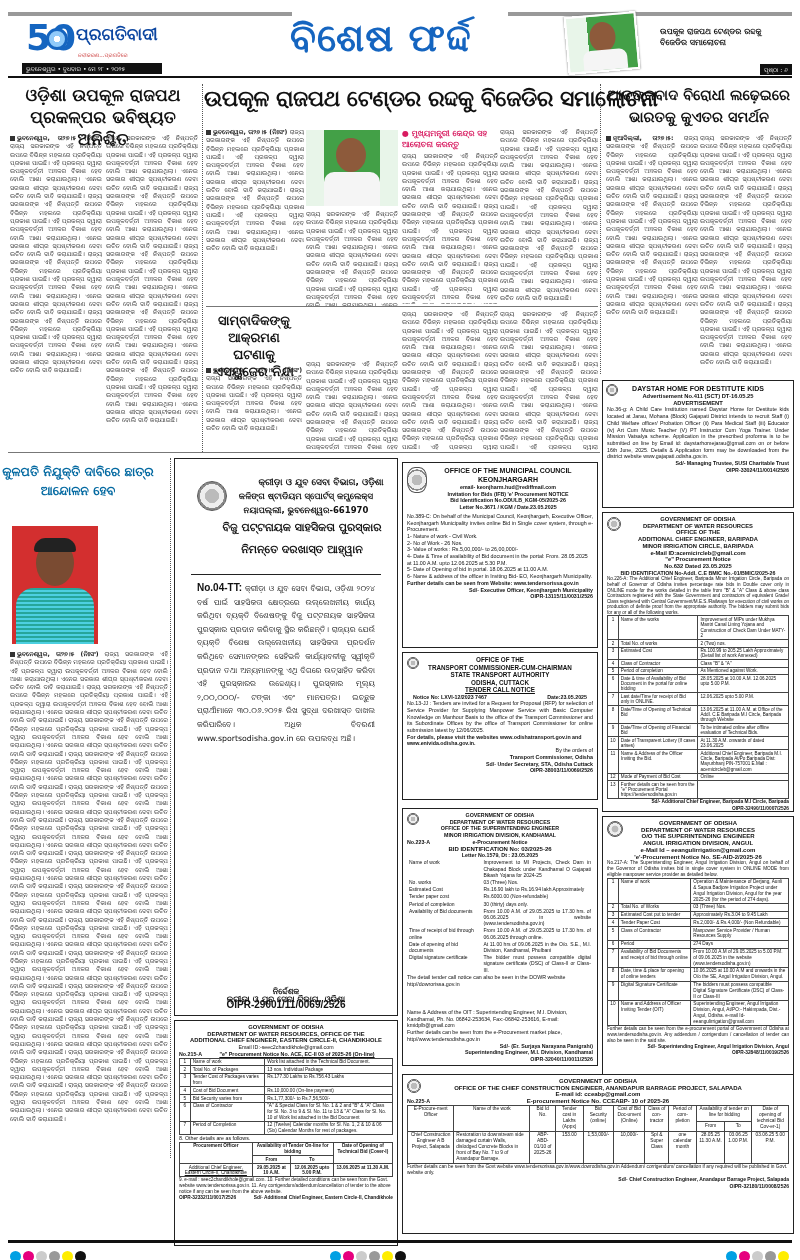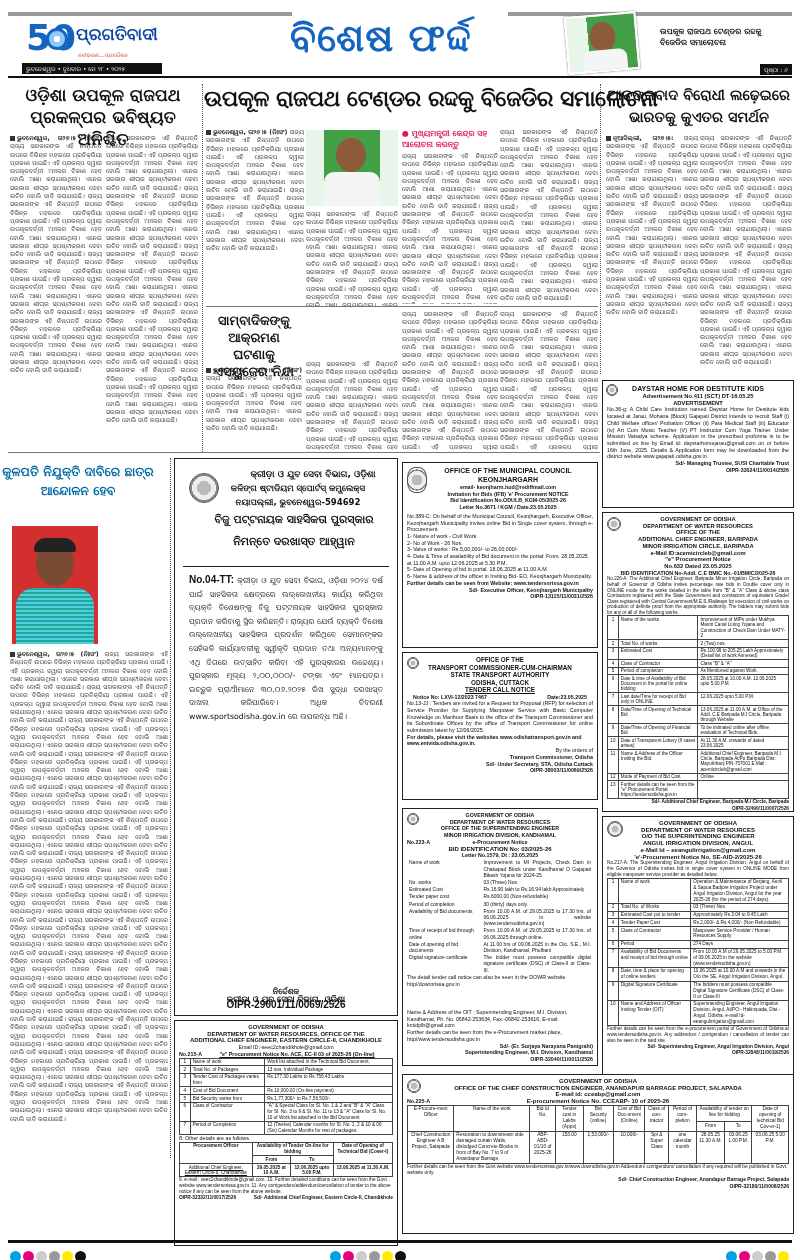--- a/index.html
+++ b/index.html
@@ -157,26 +157,26 @@
   <span>ରାଜ୍ୟ ସରକାରଙ୍କ ଏହି ନିଷ୍ପତ୍ତି ଉପରେ ବିଭିନ୍ନ ମହଲରେ ପ୍ରତିକ୍ରିୟା ପ୍ରକାଶ ପାଇଛି। ଏହି ପ୍ରକଳ୍ପ ଦ୍ୱାରା ଉପକୂଳବର୍ତ୍ତୀ ଅଞ୍ଚଳର ବିକାଶ ହେବ ବୋଲି ଆଶା କରାଯାଉଥିଲା। ଏନେଇ ସରକାର ଶୀଘ୍ର ସ୍ପଷ୍ଟୀକରଣ ଦେବା ଉଚିତ ବୋଲି ଦାବି କରାଯାଇଛି।</span>
   <span>ରାଜ୍ୟ ସରକାରଙ୍କ ଏହି ନିଷ୍ପତ୍ତି ଉପରେ ବିଭିନ୍ନ ମହଲରେ ପ୍ରତିକ୍ରିୟା ପ୍ରକାଶ ପାଇଛି। ଏହି ପ୍ରକଳ୍ପ ଦ୍ୱାରା ଉପକୂଳବର୍ତ୍ତୀ ଅଞ୍ଚଳର ବିକାଶ ହେବ ବୋଲି ଆଶା କରାଯାଉଥିଲା। ଏନେଇ ସରକାର ଶୀଘ୍ର ସ୍ପଷ୍ଟୀକରଣ ଦେବା ଉଚିତ ବୋଲି ଦାବି କରାଯାଇଛି।</span>
   <span>ରାଜ୍ୟ ସରକାରଙ୍କ ଏହି ନିଷ୍ପତ୍ତି ଉପରେ ବିଭିନ୍ନ ମହଲରେ ପ୍ରତିକ୍ରିୟା ପ୍ରକାଶ ପାଇଛି। ଏହି ପ୍ରକଳ୍ପ ଦ୍ୱାରା ଉପକୂଳବର୍ତ୍ତୀ ଅଞ୍ଚଳର ବିକାଶ ହେବ ବୋଲି ଆଶା କରାଯାଉଥିଲା। ଏନେଇ ସରକାର ଶୀଘ୍ର ସ୍ପଷ୍ଟୀକରଣ ଦେବା ଉଚିତ ବୋଲି ଦାବି କରାଯାଇଛି।</span>
   <span>ରାଜ୍ୟ ସରକାରଙ୍କ ଏହି ନିଷ୍ପତ୍ତି ଉପରେ ବିଭିନ୍ନ ମହଲରେ ପ୍ରତିକ୍ରିୟା ପ୍ରକାଶ ପାଇଛି। ଏହି ପ୍ରକଳ୍ପ ଦ୍ୱାରା ଉପକୂଳବର୍ତ୍ତୀ ଅଞ୍ଚଳର ବିକାଶ ହେବ ବୋଲି ଆଶା କରାଯାଉଥିଲା। ଏନେଇ ସରକାର ଶୀଘ୍ର ସ୍ପଷ୍ଟୀକରଣ ଦେବା ଉଚିତ ବୋଲି ଦାବି କରାଯାଇଛି।</span>
   <span>ରାଜ୍ୟ ସରକାରଙ୍କ ଏହି ନିଷ୍ପତ୍ତି ଉପରେ ବିଭିନ୍ନ ମହଲରେ ପ୍ରତିକ୍ରିୟା ପ୍ରକାଶ ପାଇଛି। ଏହି ପ୍ରକଳ୍ପ ଦ୍ୱାରା ଉପକୂଳବର୍ତ୍ତୀ ଅଞ୍ଚଳର ବିକାଶ ହେବ ବୋଲି ଆଶା କରାଯାଉଥିଲା। ଏନେଇ ସରକାର ଶୀଘ୍ର ସ୍ପଷ୍ଟୀକରଣ ଦେବା ଉଚିତ ବୋଲି ଦାବି କରାଯାଇଛି।</span>
   <span>ରାଜ୍ୟ ସରକାରଙ୍କ ଏହି ନିଷ୍ପତ୍ତି ଉପରେ ବିଭିନ୍ନ ମହଲରେ ପ୍ରତିକ୍ରିୟା ପ୍ରକାଶ ପାଇଛି। ଏହି ପ୍ରକଳ୍ପ ଦ୍ୱାରା ଉପକୂଳବର୍ତ୍ତୀ ଅଞ୍ଚଳର ବିକାଶ ହେବ ବୋଲି ଆଶା କରାଯାଉଥିଲା। ଏନେଇ ସରକାର ଶୀଘ୍ର ସ୍ପଷ୍ଟୀକରଣ ଦେବା ଉଚିତ ବୋଲି ଦାବି କରାଯାଇଛି।</span>
   <span>ରାଜ୍ୟ ସରକାରଙ୍କ ଏହି ନିଷ୍ପତ୍ତି ଉପରେ ବିଭିନ୍ନ ମହଲରେ ପ୍ରତିକ୍ରିୟା ପ୍ରକାଶ ପାଇଛି। ଏହି ପ୍ରକଳ୍ପ ଦ୍ୱାରା ଉପକୂଳବର୍ତ୍ତୀ ଅଞ୍ଚଳର ବିକାଶ ହେବ ବୋଲି ଆଶା କରାଯାଉଥିଲା। ଏନେଇ ସରକାର ଶୀଘ୍ର ସ୍ପଷ୍ଟୀକରଣ ଦେବା ଉଚିତ ବୋଲି ଦାବି କରାଯାଇଛି।</span>
 </div>
 <div class="abs dotline" style="left:170px;top:458px;height:700px"></div>
 
-<div class="abs ad" style="left:174px;top:458px;width:224px;height:558px;padding:8px;border-width:1.5px">
+<div class="abs ad" style="left:174px;top:458px;width:224px;height:558px;padding:16px;border-width:1.5px">
   <div style="height:100px;border-bottom:1.5px solid #222;position:relative">
     <div class="emblem" style="width:30px;height:30px;left:6px;top:6px"></div>
     <div style="position:absolute;left:40px;top:4px;width:180px;text-align:center;font-family:'DejaVu Sans',sans-serif;font-size:9px;font-weight:bold">କ୍ରୀଡ଼ା ଓ ଯୁବ ସେବା ବିଭାଗ, ଓଡ଼ିଶା</div>
     <div style="position:absolute;left:10px;top:18px;width:210px;text-align:center;font-family:'DejaVu Sans',sans-serif;font-size:8.5px;font-weight:bold">କଳିଙ୍ଗ ଷ୍ଟାଡିୟମ ସ୍ପୋର୍ଟସ୍ କମ୍ପ୍ଲେକ୍ସ</div>
-    <div style="position:absolute;left:10px;top:32px;width:210px;text-align:center;font-family:'DejaVu Sans',sans-serif;font-size:8.5px;font-weight:bold">ନୟାପଲ୍ଲୀ, ଭୁବନେଶ୍ୱର-594692</div>
+    <div style="position:absolute;left:10px;top:32px;width:210px;text-align:center;font-family:'DejaVu Sans',sans-serif;font-size:8.5px;font-weight:bold">ନୟାପଲ୍ଲୀ, ଭୁବନେଶ୍ୱର-661970</div>
     <div style="position:absolute;left:4px;top:50px;width:214px;text-align:center;font-family:'DejaVu Sans',sans-serif;font-size:11px;font-weight:bold">ବିଜୁ ପଟ୍ଟନାୟକ ସାହସିକତା ପୁରସ୍କାର</div>
     <div style="position:absolute;left:4px;top:72px;width:214px;text-align:center;font-family:'DejaVu Sans',sans-serif;font-size:11px;font-weight:bold">ନିମନ୍ତେ ଦରଖାସ୍ତ ଆହ୍ୱାନ</div>
   </div>
   <div style="padding:6px;font-family:'DejaVu Sans',sans-serif;font-size:7.8px;line-height:13.6px;text-align:justify">
     <b style="font-family:'Liberation Sans',sans-serif;font-size:10px">No.04-TT:</b>
     <span>କ୍ରୀଡ଼ା ଓ ଯୁବ ସେବା ବିଭାଗ, ଓଡ଼ିଶା ୨୦୨୪ ବର୍ଷ ପାଇଁ ସାହସିକତା କ୍ଷେତ୍ରରେ ଉଲ୍ଲେଖନୀୟ କାର୍ଯ୍ୟ କରିଥିବା ବ୍ୟକ୍ତି ବିଶେଷଙ୍କୁ ବିଜୁ ପଟ୍ଟନାୟକ ସାହସିକତା ପୁରସ୍କାର ପ୍ରଦାନ କରିବାକୁ ସ୍ଥିର କରିଛନ୍ତି। ରାଜ୍ୟର ଯେଉଁ ବ୍ୟକ୍ତି ବିଶେଷ ଉଲ୍ଲେଖନୀୟ ସାହସିକତା ପ୍ରଦର୍ଶନ କରିଥିବେ ସେମାନଙ୍କର ସେହିଭଳି କାର୍ଯ୍ୟାବଳୀକୁ ସ୍ୱୀକୃତି ପ୍ରଦାନ ତଥା ଅନ୍ୟମାନଙ୍କୁ ଏଥି ଦିଗରେ ଉତ୍ସାହିତ କରିବା ଏହି ପୁରସ୍କାରର ଉଦ୍ଦେଶ୍ୟ। ପୁରସ୍କାର ମୂଲ୍ୟ ୨,୦୦,୦୦୦/- ଟଙ୍କା ଏବଂ ମାନପତ୍ର। ଇଚ୍ଛୁକ ପ୍ରାର୍ଥୀମାନେ ୩୦.୦୬.୨୦୨୫ ରିଖ ସୁଦ୍ଧା ଦରଖାସ୍ତ ଦାଖଲ କରିପାରିବେ। ଅଧିକ ବିବରଣୀ www.sportsodisha.gov.in ରେ ଉପଲବ୍ଧ ଅଛି।</span>
   </div>
   <div style="position:absolute;left:0;bottom:6px;width:100%;text-align:center">
     <div style="font-family:'DejaVu Sans',sans-serif;font-size:8px;font-weight:bold">ନିର୍ଦ୍ଦେଶକ</div>
     <div style="font-family:'DejaVu Sans',sans-serif;font-size:8.5px;font-weight:bold">କ୍ରୀଡ଼ା ଓ ଯୁବ ସେବା ବିଭାଗ, ଓଡ଼ିଶା</div>

